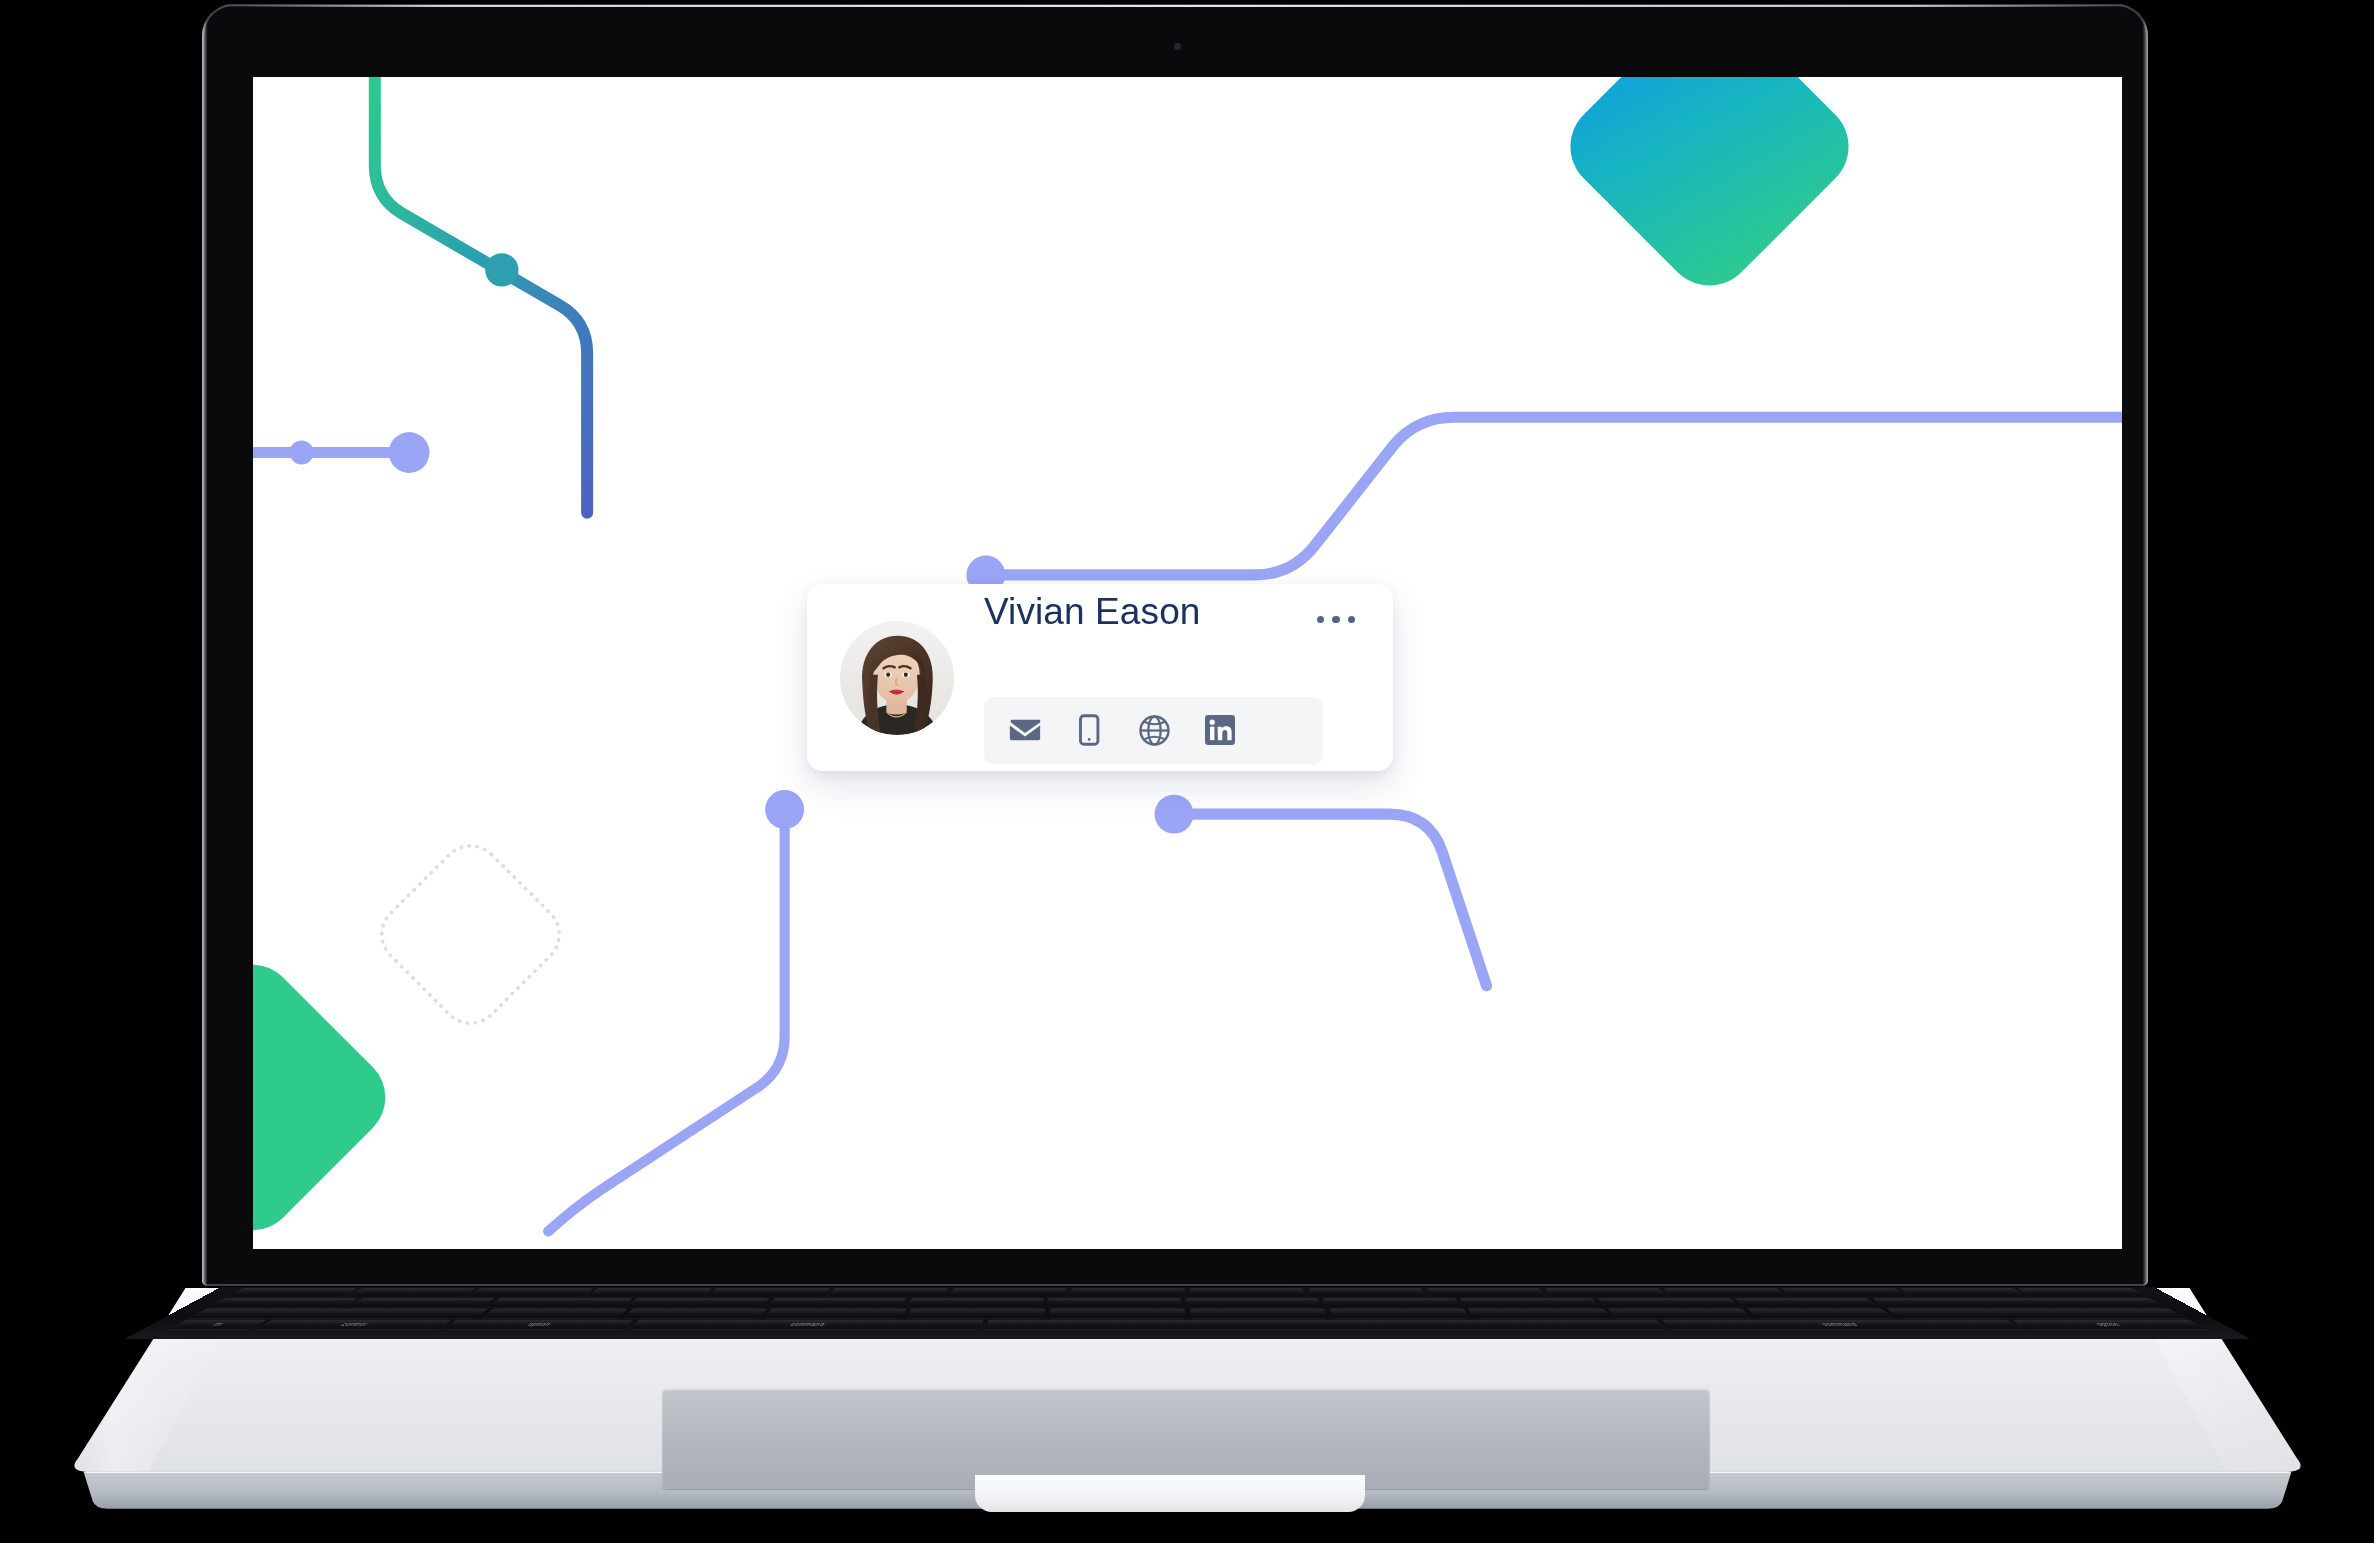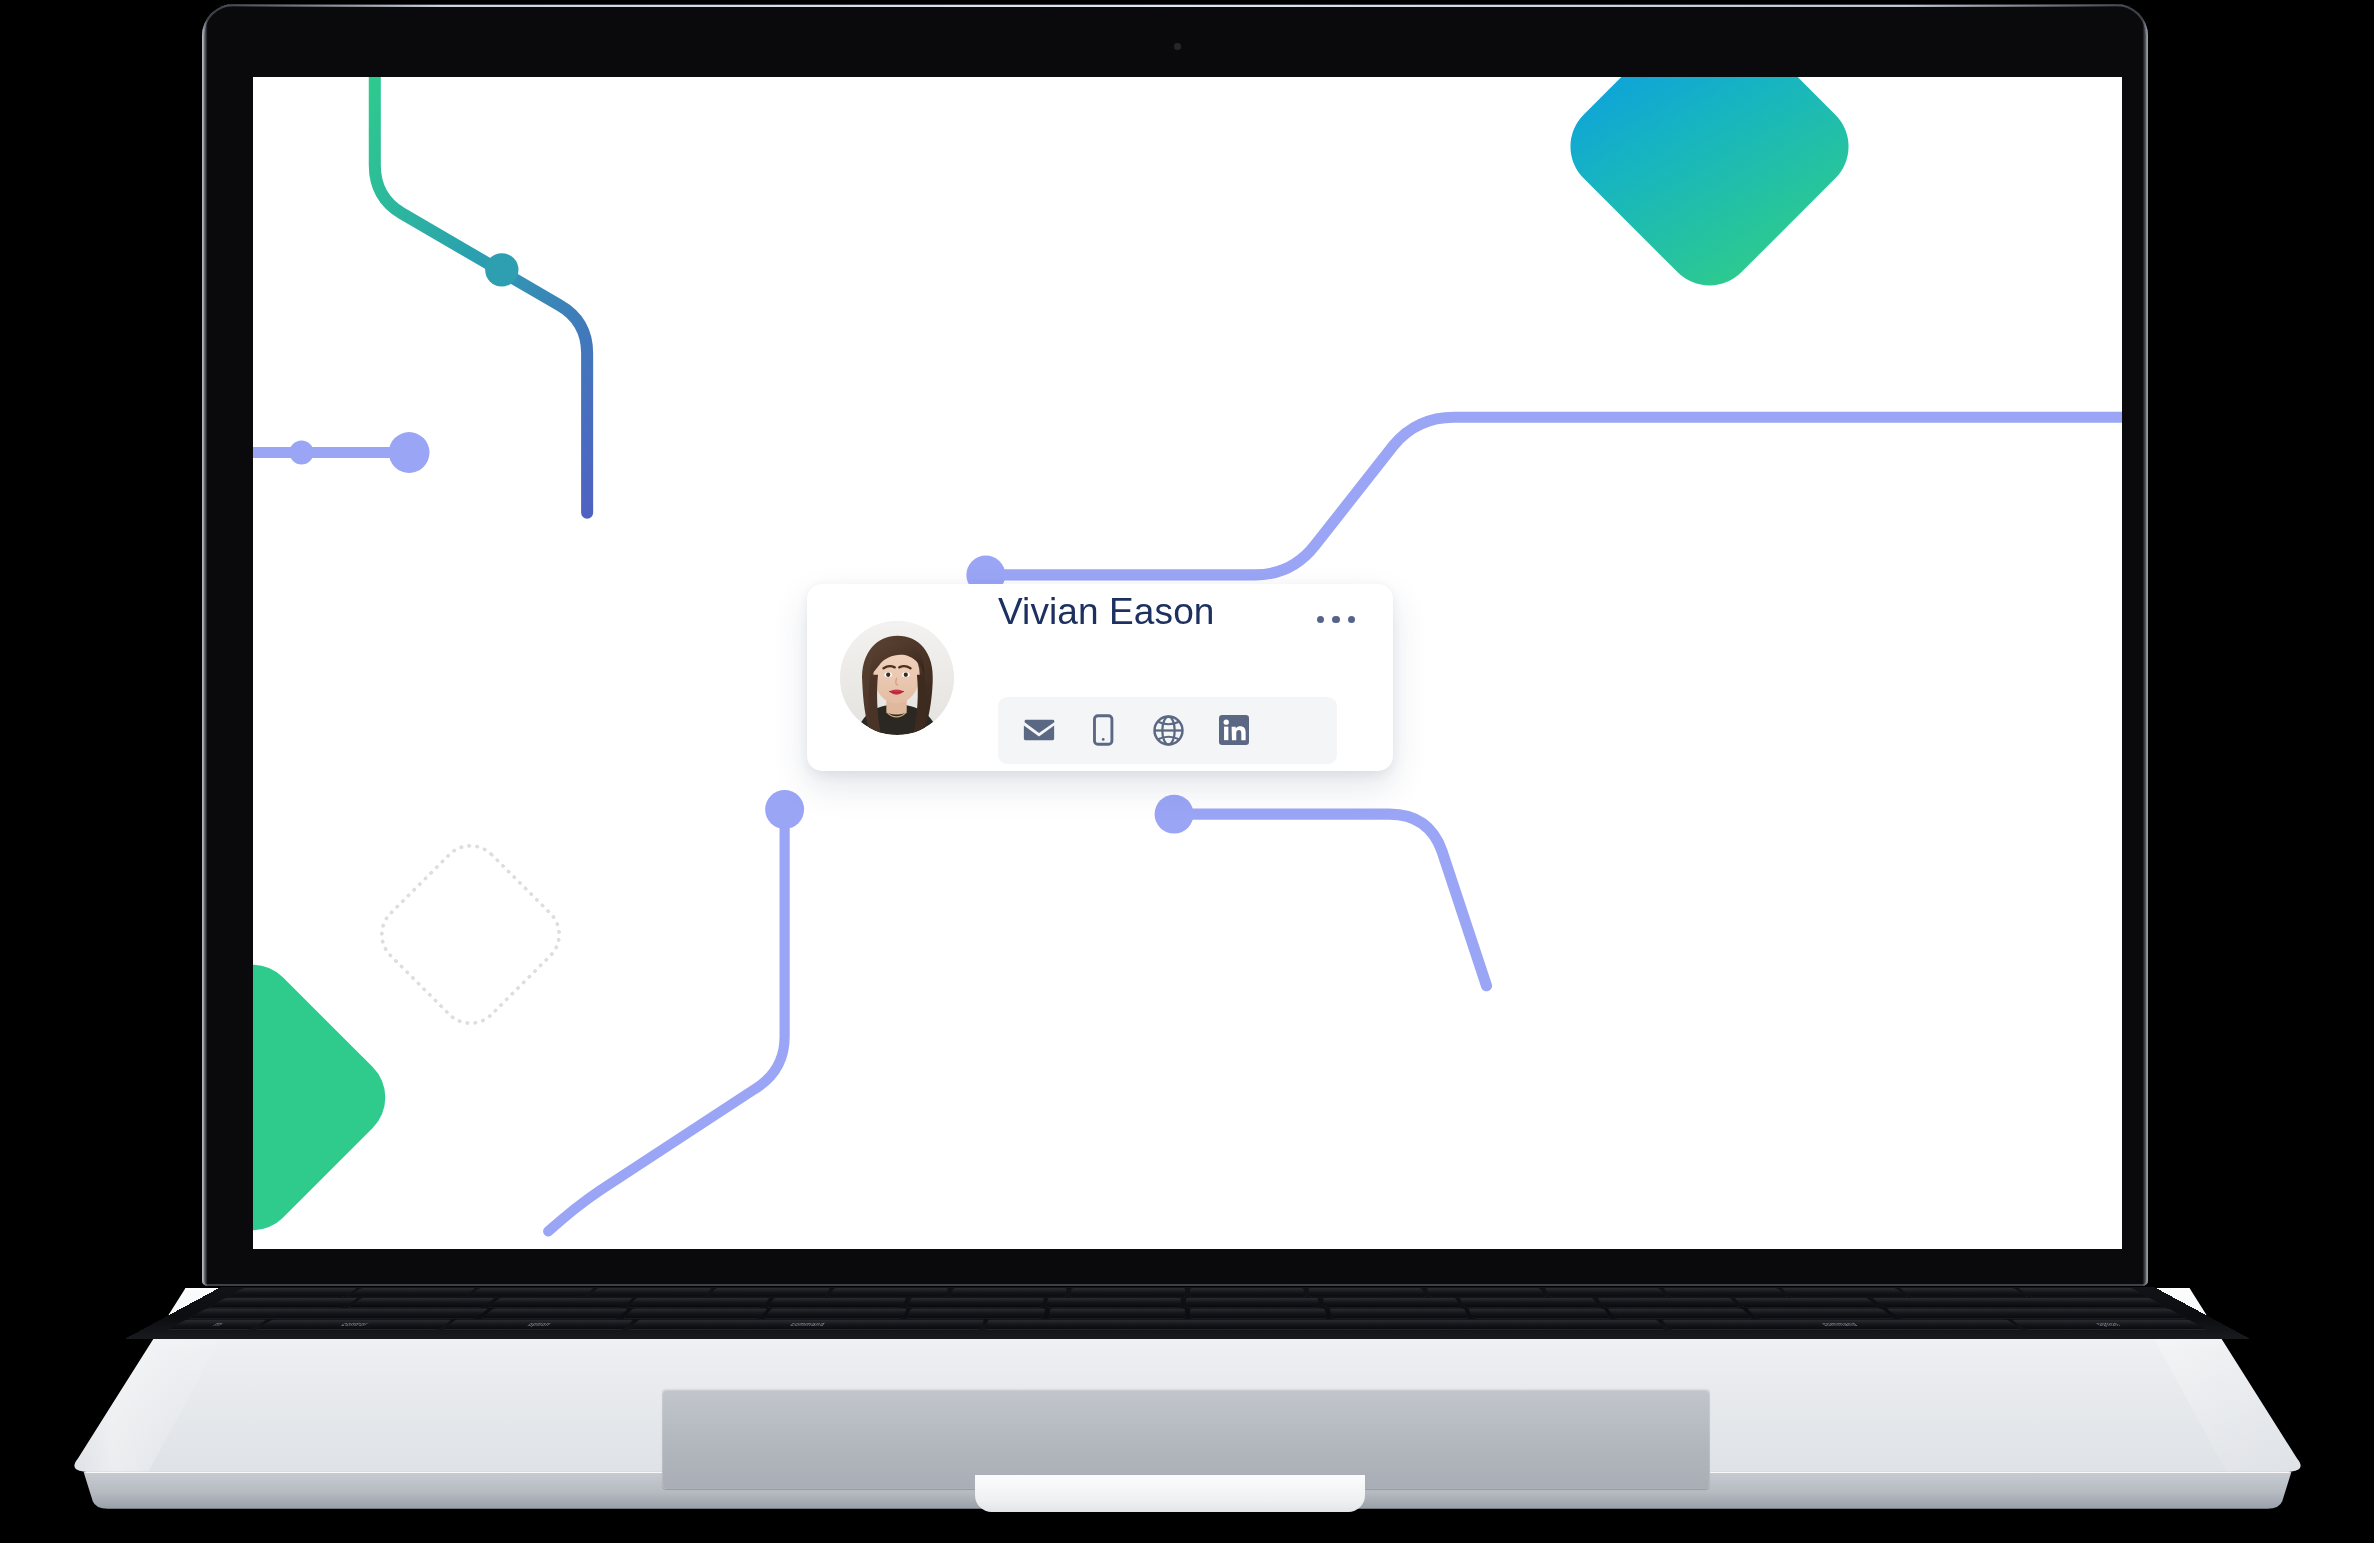--- a/index.html
+++ b/index.html
@@ -146,21 +146,21 @@
     width: 114px;
     height: 114px;
     border-radius: 50%;
     overflow: hidden;
     flex: 0 0 auto;
     background: #efeeec;
   }
   .avatar svg { display:block; width:114px; height:114px; }
 
   .card-body {
-    margin-left: 44px;
+    margin-left: 30px;
     flex: 1 1 auto;
     display: flex;
     flex-direction: column;
     justify-content: center;
     padding-top: 1.9px;
     gap: 48px;
   }
 
   .contact-name {
     font-size: 37px;

